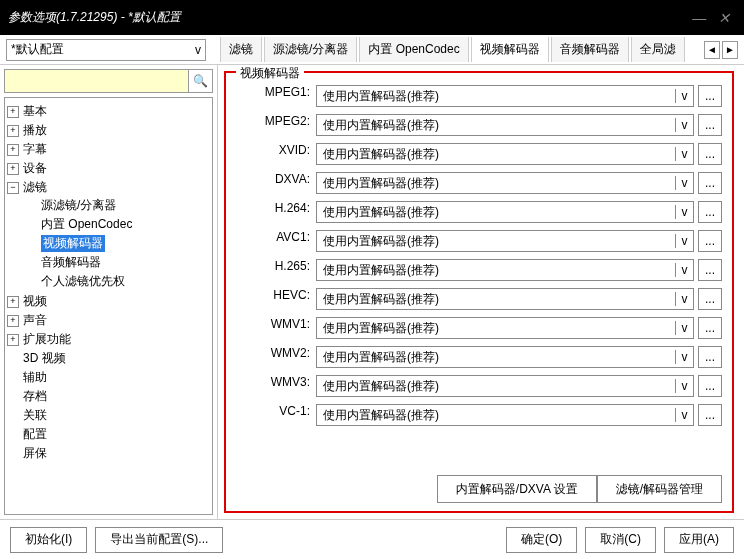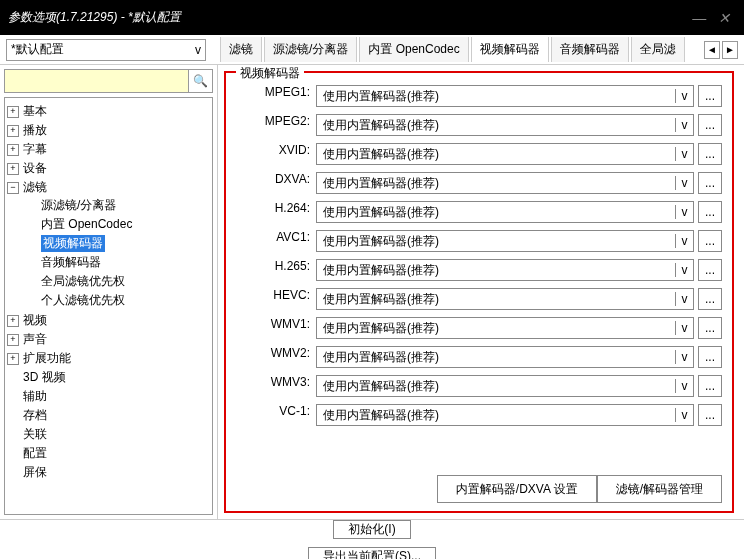--- a/index.html
+++ b/index.html
@@ -38,21 +38,21 @@
 .codec-list { flex: 1; overflow: auto; }
 .codec-row { display: flex; margin-bottom: 7px; }
 .codec-label { width: 80px; text-align: right; padding-right: 6px; }
 .codec-select { flex: 1; height: 22px; border: 1px solid #888; display: flex; align-items: center; }
 .codec-select .val { flex: 1; padding: 0 6px; }
 .codec-select .dd { width: 18px; border-left: 1px solid #888; text-align: center; }
 .codec-more { width: 24px; height: 22px; border: 1px solid #888; margin-left: 4px; text-align: center; line-height: 20px; cursor: pointer; }
 .panel-buttons { display: flex; justify-content: flex-end; gap: 0; padding-top: 6px; }
 .panel-buttons button { height: 28px; padding: 0 18px; border: 1px solid #888; background: #fff; cursor: pointer; }
 
-.footer { height: 40px; border-top: 1px solid #ccc; display: flex; align-items: center; padding: 0 10px; gap: 8px; flex-direction: column; }
+.footer { height: 40px; border-top: 1px solid #ccc; display: flex; align-items: center; padding: 0 10px; gap: 8px; }
 .footer .spacer { flex: 1; }
 .footer button { height: 26px; padding: 0 14px; border: 1px solid #888; background: #fff; cursor: pointer; }
 </style>
 </head>
 <body>
 
 <div class="titlebar">
   <span class="title">参数选项(1.7.21295) - *默认配置</span>
   <span class="win-btn">—</span>
   <span class="win-btn">✕</span>
@@ -135,26 +135,20 @@
               </li>
               <li>
                 <div class="node">
                   <span class="exp blank"></span>
                   <span>音频解码器</span>
                 </div>
               </li>
               <li>
                 <div class="node">
                   <span class="exp blank"></span>
-                  <span>全局滤镜优先权</span>
-                </div>
-              </li>
-              <li>
-                <div class="node">
-                  <span class="exp blank"></span>
                   <span>个人滤镜优先权</span>
                 </div>
               </li>
             </ul>
           </li>
           <li>
             <div class="node">
               <span class="exp">+</span>
               <span>视频</span>
             </div>

